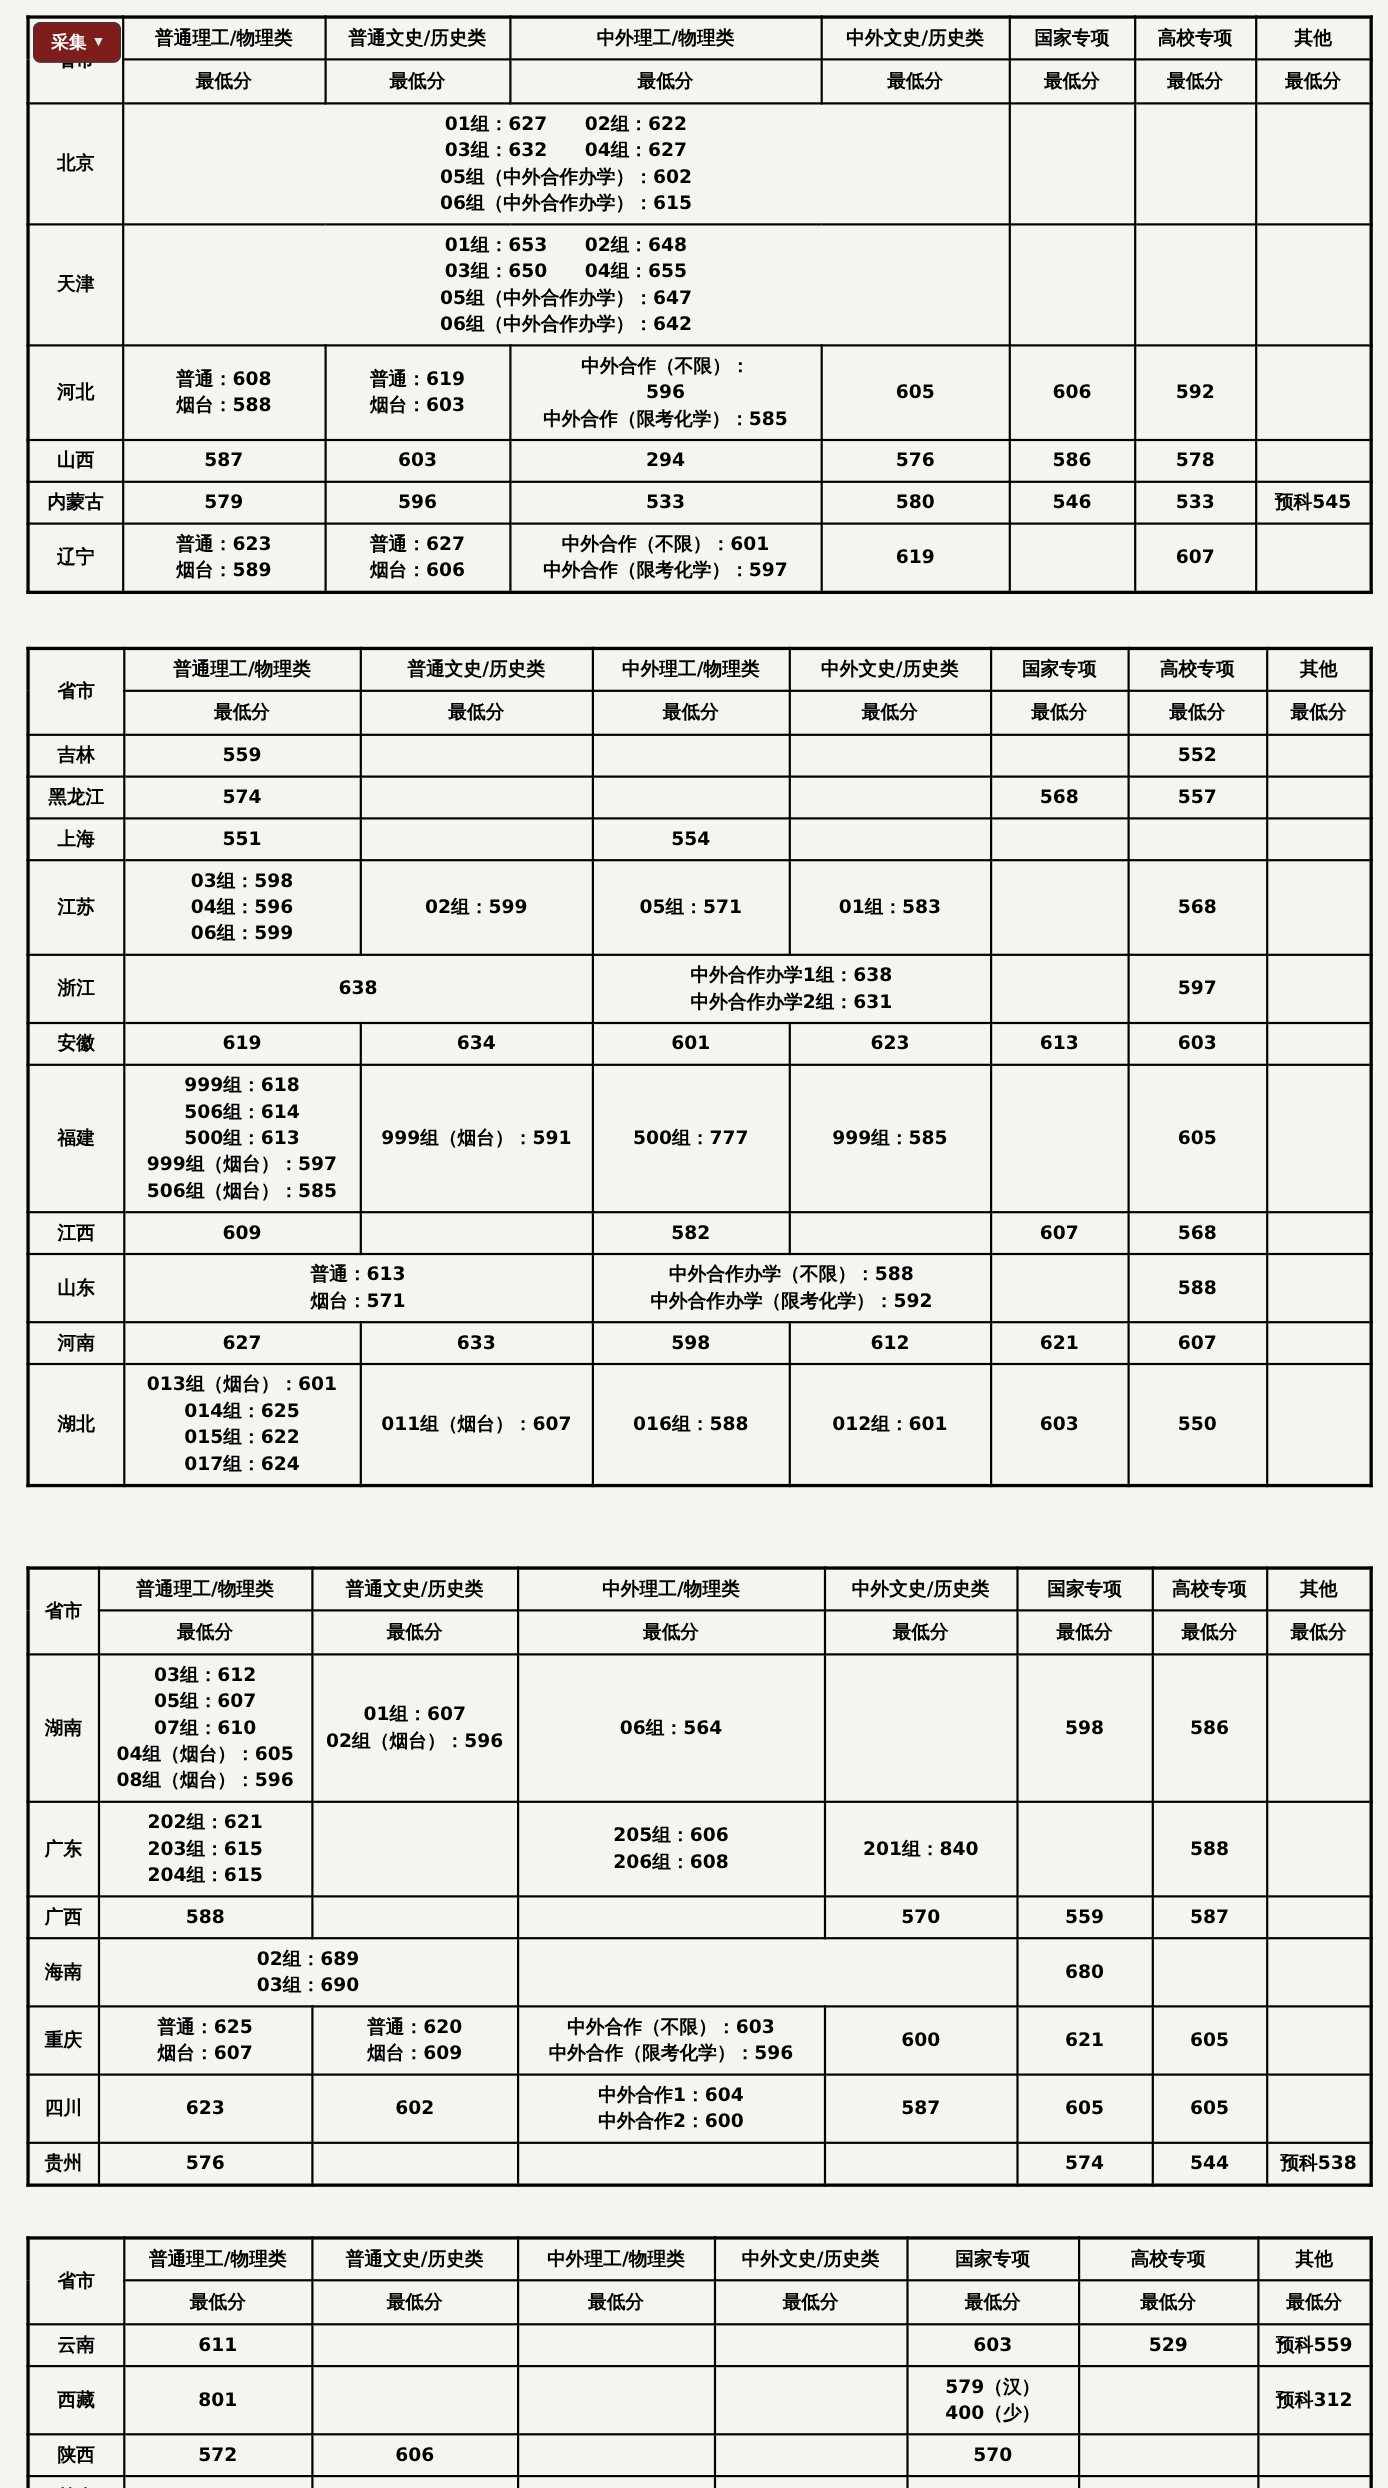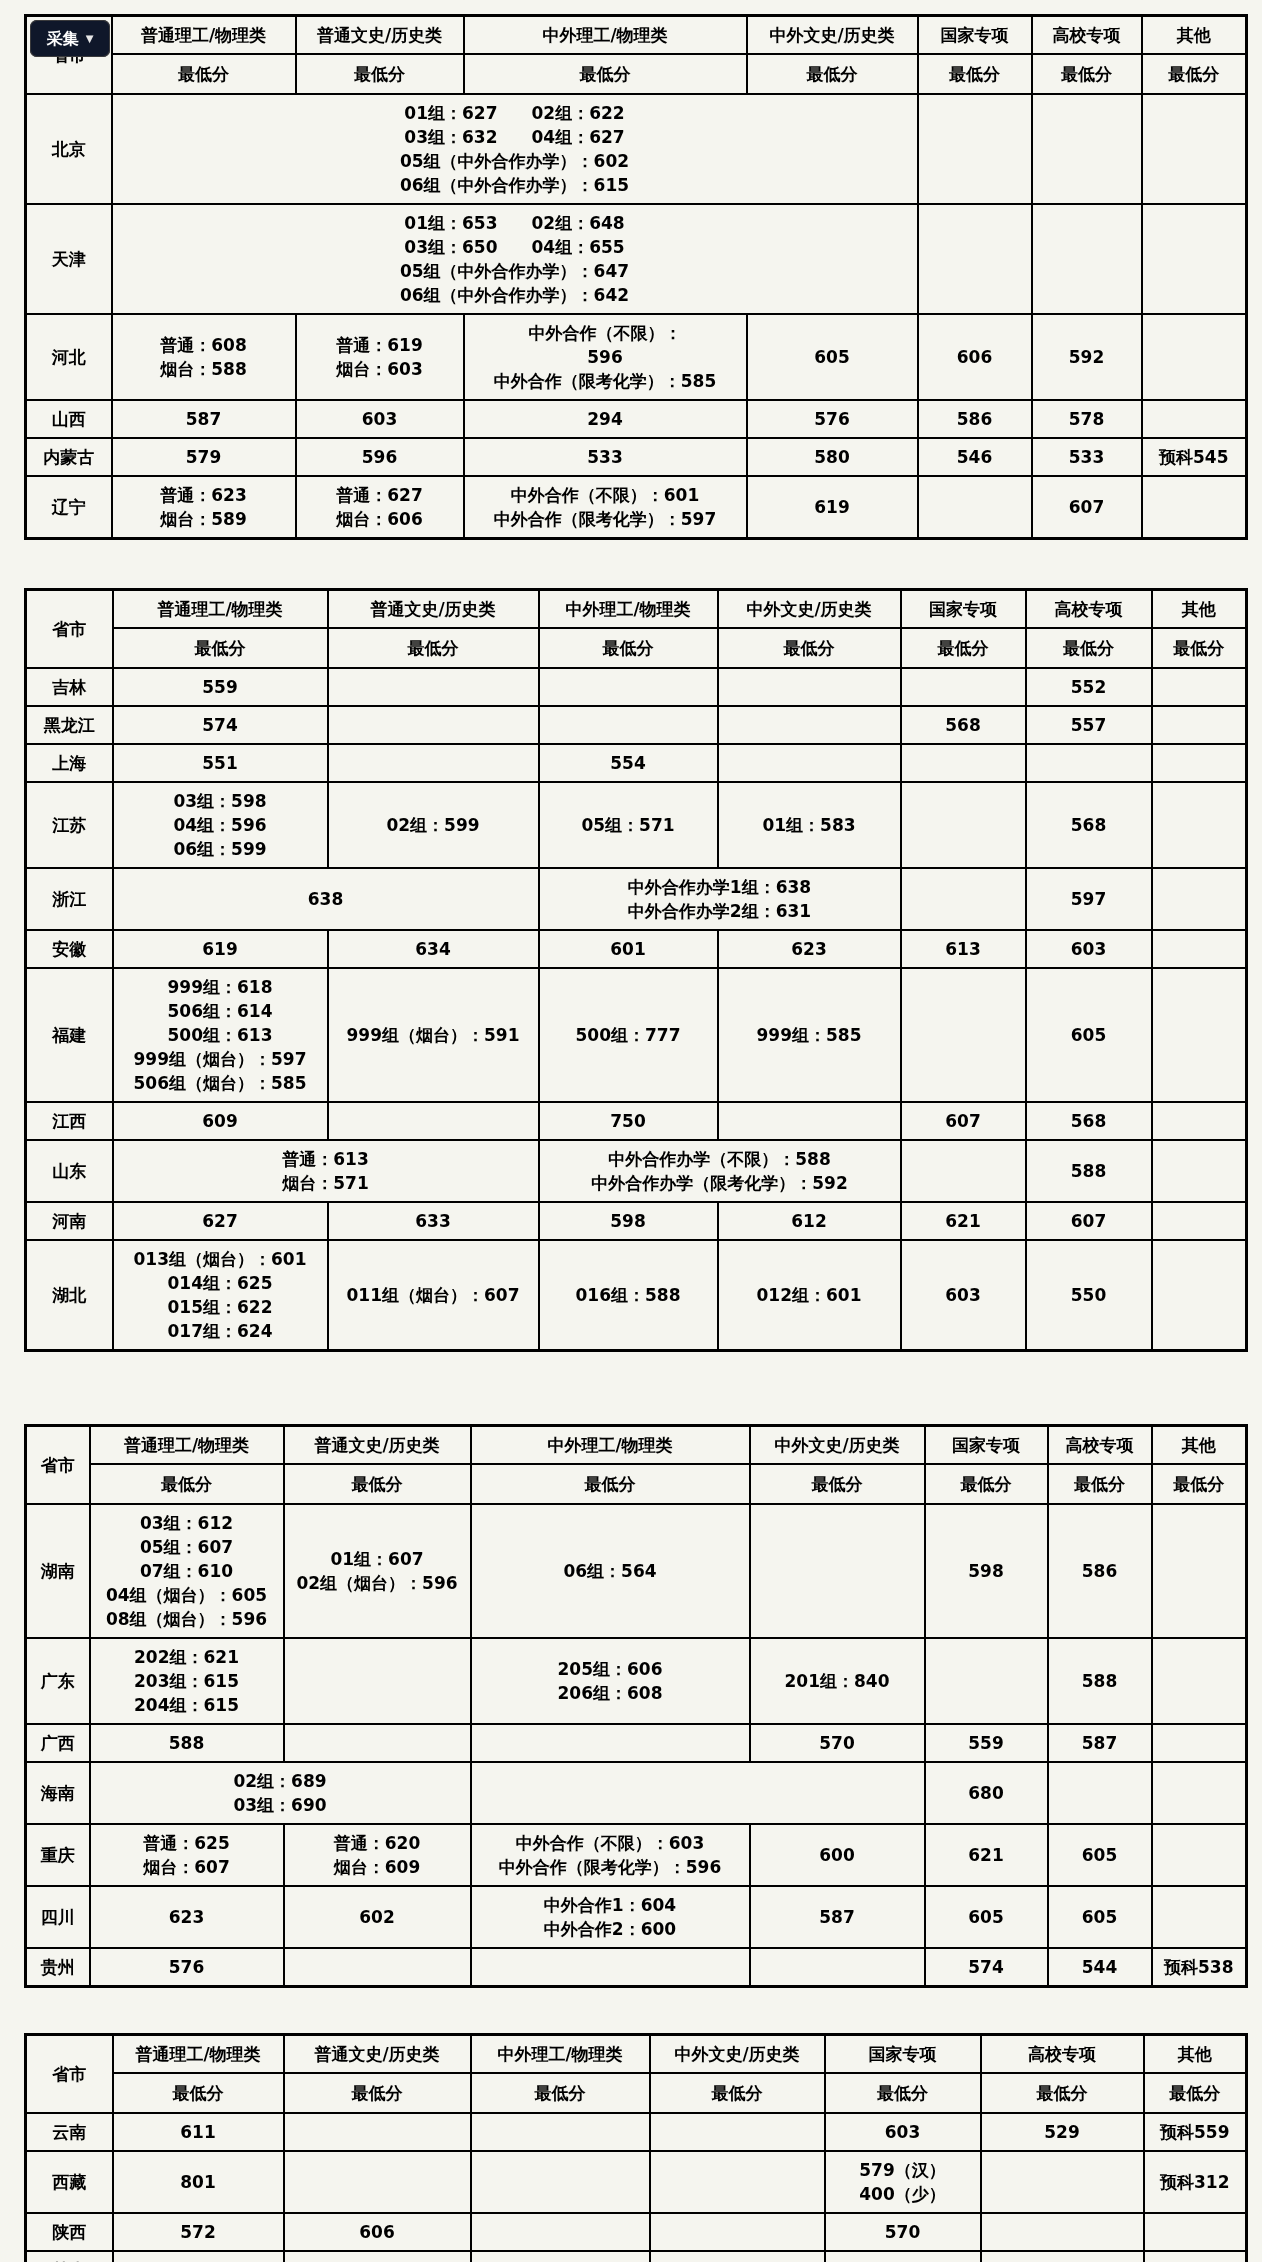--- a/index.html
+++ b/index.html
@@ -20,21 +20,21 @@
   }
   .score-table thead th{height:30px;padding:3px 2px;line-height:22px;}
   .score-table thead tr.subrow th{height:32px;}
   .score-table tbody th,.score-table tbody td{padding:6px 3px;line-height:24px;}
   .t1{margin-bottom:48px;}
   .t2{margin-bottom:72px;}
   .t3{margin-bottom:45px;}
   .prov-head{position:relative;}
   .collect-btn{
     position:absolute;top:3px;left:3px;width:80px;height:37px;
-    background:#0f172a;border-radius:7px;color:#fff;
+    background:#7f1d1d;border-radius:7px;color:#fff;
     display:flex;align-items:center;justify-content:center;gap:7px;
     font-size:16px;font-weight:700;cursor:pointer;z-index:2;
     box-shadow:0 0 0 1px #3a3a3c inset;
   }
   .collect-btn .caret{font-size:10px;color:#e6e6e6;line-height:1;}
   .tall-row td,.tall-row th{padding-top:16px;padding-bottom:16px;}
 </style>
 </head>
 <body>
 
@@ -234,21 +234,21 @@
           <td>500组：777</td>
           <td>999组：585</td>
           <td></td>
           <td>605</td>
           <td></td>
         </tr>
         <tr>
           <th>江西</th>
           <td>609</td>
           <td></td>
-          <td>750</td>
+          <td>582</td>
           <td></td>
           <td>607</td>
           <td>568</td>
           <td></td>
         </tr>
         <tr>
           <th>山东</th>
           <td colspan="2">普通：613<br>烟台：571</td>
           <td colspan="2">中外合作办学（不限）：588<br>中外合作办学（限考化学）：592</td>
           <td></td>

